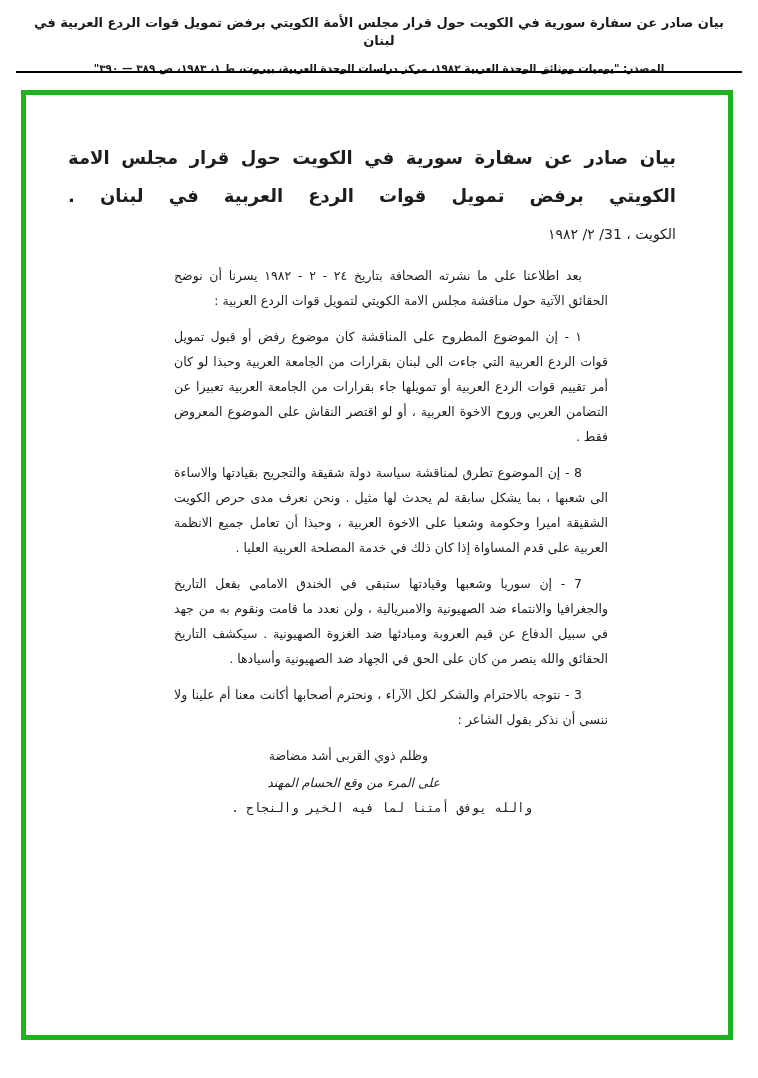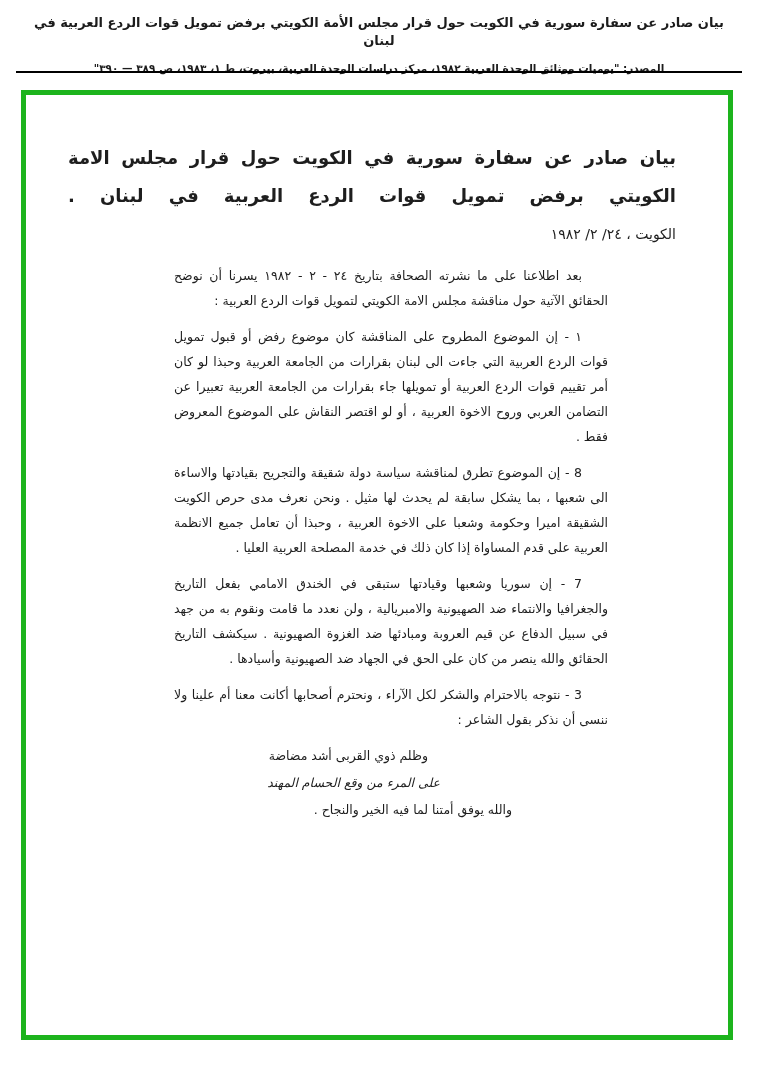--- a/index.html
+++ b/index.html
@@ -87,38 +87,38 @@
     font-size: 12.5px;
     line-height: 25px;
     text-align: justify;
   }
   .para {
     margin: 0 0 11px 0;
     text-indent: 26px;
   }
   .poem-line-1 { margin: 4px 180px 0 0; text-indent: 0; white-space: nowrap; }
   .poem-line-2 { margin: 2px 168px 0 0; text-indent: 0; white-space: nowrap; font-style: italic; }
-  .closing-line { margin: 2px 96px 0 0; text-indent: 0; white-space: nowrap; }
+  .closing-line { margin: 2px 76px 0 0; text-indent: 0; white-space: nowrap; font-family: Liberation Mono, monospace; }
 </style>
 </head>
 <body>
 
 <div class="top-header">
   <div class="top-title">بيان صادر عن سفارة سورية في الكويت حول قرار مجلس الأمة الكويتي برفض تمويل قوات الردع العربية في لبنان</div>
   <div class="top-source">المصدر:  "يوميات ووثائق الوحدة العربية ١٩٨٢، مركز دراسات الوحدة العربية، بيروت، ط ١، ١٩٨٣، ص ٣٨٩ — ٣٩٠"</div>
 </div>
 <div class="divider" style="border-top-color: rgb(0, 0, 0);"></div>
 
 <div class="green-frame" style="border-color: rgb(29, 180, 29);">
   <div class="doc">
 
     <div class="doc-title">بيان صادر عن سفارة سورية في الكويت حول قرار مجلس الامة الكويتي برفض تمويل قوات الردع العربية في لبنان .</div>
 
     <div class="date-row">
-      <span>الكويت ، ٢٤/ ٢/ ١٩٨٢</span>
+      <span>الكويت ، 31/ ٢/ ١٩٨٢</span>
     </div>
 
     <div class="body-col">
       <div class="para">بعد اطلاعنا على ما نشرته الصحافة بتاريخ ٢٤ - ٢ - ١٩٨٢ يسرنا أن نوضح الحقائق الآتية حول مناقشة مجلس الامة الكويتي لتمويل قوات الردع العربية :</div>
 
       <div class="para">١ - إن الموضوع المطروح على المناقشة كان موضوع رفض أو قبول تمويل قوات الردع العربية التي جاءت الى لبنان بقرارات من الجامعة العربية وحبذا لو كان أمر تقييم قوات الردع العربية أو تمويلها جاء بقرارات من الجامعة العربية تعبيرا عن التضامن العربي وروح الاخوة العربية ، أو لو اقتصر النقاش على الموضوع المعروض فقط .</div>
 
       <div class="para">8 - إن الموضوع تطرق لمناقشة سياسة دولة شقيقة والتجريح بقيادتها والاساءة الى شعبها ، بما يشكل سابقة لم يحدث لها مثيل .  ونحن نعرف مدى حرص الكويت الشقيقة اميرا وحكومة وشعبا على الاخوة العربية ، وحبذا أن تعامل جميع الانظمة العربية على قدم المساواة إذا كان ذلك في خدمة المصلحة العربية العليا .</div>
 
       <div class="para">7 - إن سوريا وشعبها وقيادتها ستبقى في الخندق الامامي بفعل التاريخ والجغرافيا والانتماء ضد الصهيونية والامبريالية ، ولن نعدد ما قامت ونقوم به من جهد في سبيل الدفاع عن قيم العروبة ومبادئها ضد الغزوة الصهيونية .  سيكشف التاريخ الحقائق والله ينصر من كان على الحق في الجهاد ضد الصهيونية وأسيادها .</div>

